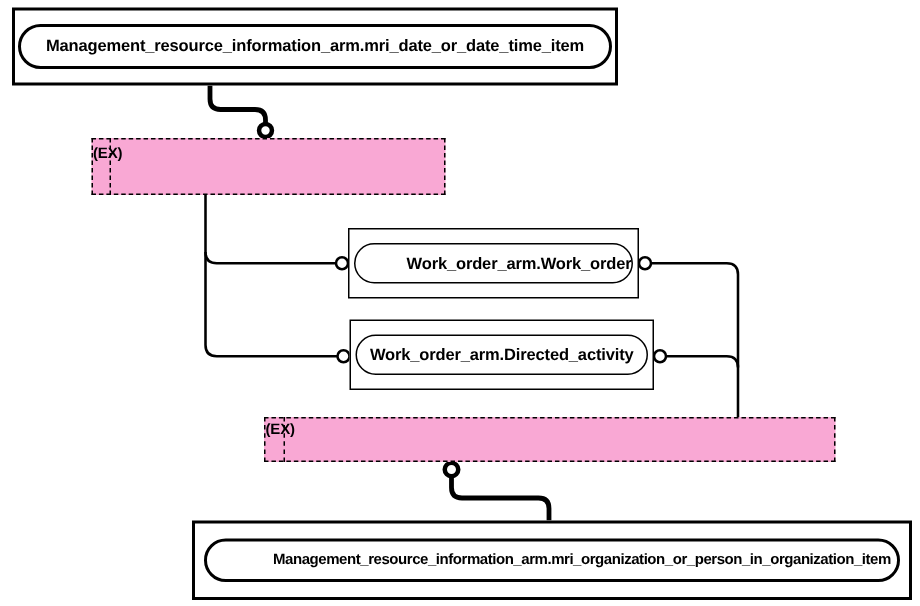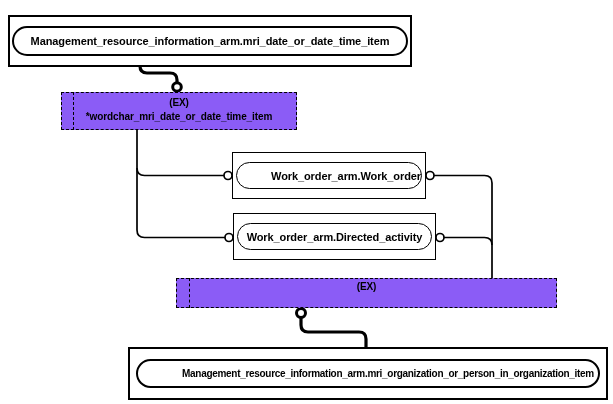--- a/index.html
+++ b/index.html
@@ -24,22 +24,22 @@
     justify-content: center;
     white-space: nowrap;
   }
   .entity-label { font-weight: bold; font-size: 11px; letter-spacing: -0.1px; }
   .entity-label.small { font-size: 10px; letter-spacing: -0.3px; padding-left: 40px; }
 
   
   .select-box {
     position: absolute;
     border: 1.6px dashed #000;
-    background: #8b5cf6;
-    text-align: center;
+    background: #f9a8d4;
+    text-align: left;
     font-weight: bold;
     font-size: 10px;
     letter-spacing: -0.1px;
   }
   .select-box .inner-rail {
     position: absolute;
     top: -1px; bottom: -1px;
     border-left: 1.6px dashed #000;
   }
   .select-box .ex-tag { display: block; }
@@ -63,30 +63,29 @@
 
   <circle cx="228" cy="175.5" r="4" fill="#fff" stroke="#000" stroke-width="1.7"></circle>
   <circle cx="430" cy="175.5" r="4" fill="#fff" stroke="#000" stroke-width="1.7"></circle>
   <circle cx="229" cy="237.5" r="4" fill="#fff" stroke="#000" stroke-width="1.7"></circle>
   <circle cx="440" cy="237.5" r="4" fill="#fff" stroke="#000" stroke-width="1.7"></circle>
 
   <circle cx="301" cy="313" r="4.5" fill="#fff" stroke="#000000" stroke-width="3"></circle>
   <path d="M301,317.5 L301,325 Q301,332 308,332 L359,332 Q366,332 366,339 L366,347" fill="none" stroke="#000000" stroke-width="3.2"></path>
 </svg>
 
-<div class="entity-outer" style="left:8px; top:15px; width:404px; height:52px;">
+<div class="entity-outer" style="left:8px; top:5px; width:404px; height:52px;">
   <div class="stadium" style="left:2px; right:2px; top:9px; bottom:9px;">
     <span class="entity-label">Management_resource_information_arm.mri_date_or_date_time_item</span>
   </div>
 </div>
 
 <div class="select-box" style="left:61px; top:92px; width:236px; height:38px; padding-top:3px; line-height:14px;">
   <span class="inner-rail" style="left:11px;"></span>
   <span class="ex-tag">(EX)</span>
-  <span class="sel-label">*wordchar_mri_date_or_date_time_item</span>
 </div>
 
 <div class="entity-outer" style="left:232px; top:152px; width:194px; height:47px; border-width:1.8px;">
   <div class="stadium" style="left:3px; right:3px; top:9px; bottom:9px; border-width:1.8px;justify-content:flex-end;">
     <span class="entity-label">Work_order_arm.Work_order</span>
   </div>
 </div>
 
 <div class="entity-outer" style="left:233px; top:213px; width:203px; height:47px; border-width:1.8px;">
   <div class="stadium" style="left:3px; right:3px; top:9px; bottom:9px; border-width:1.8px;">

